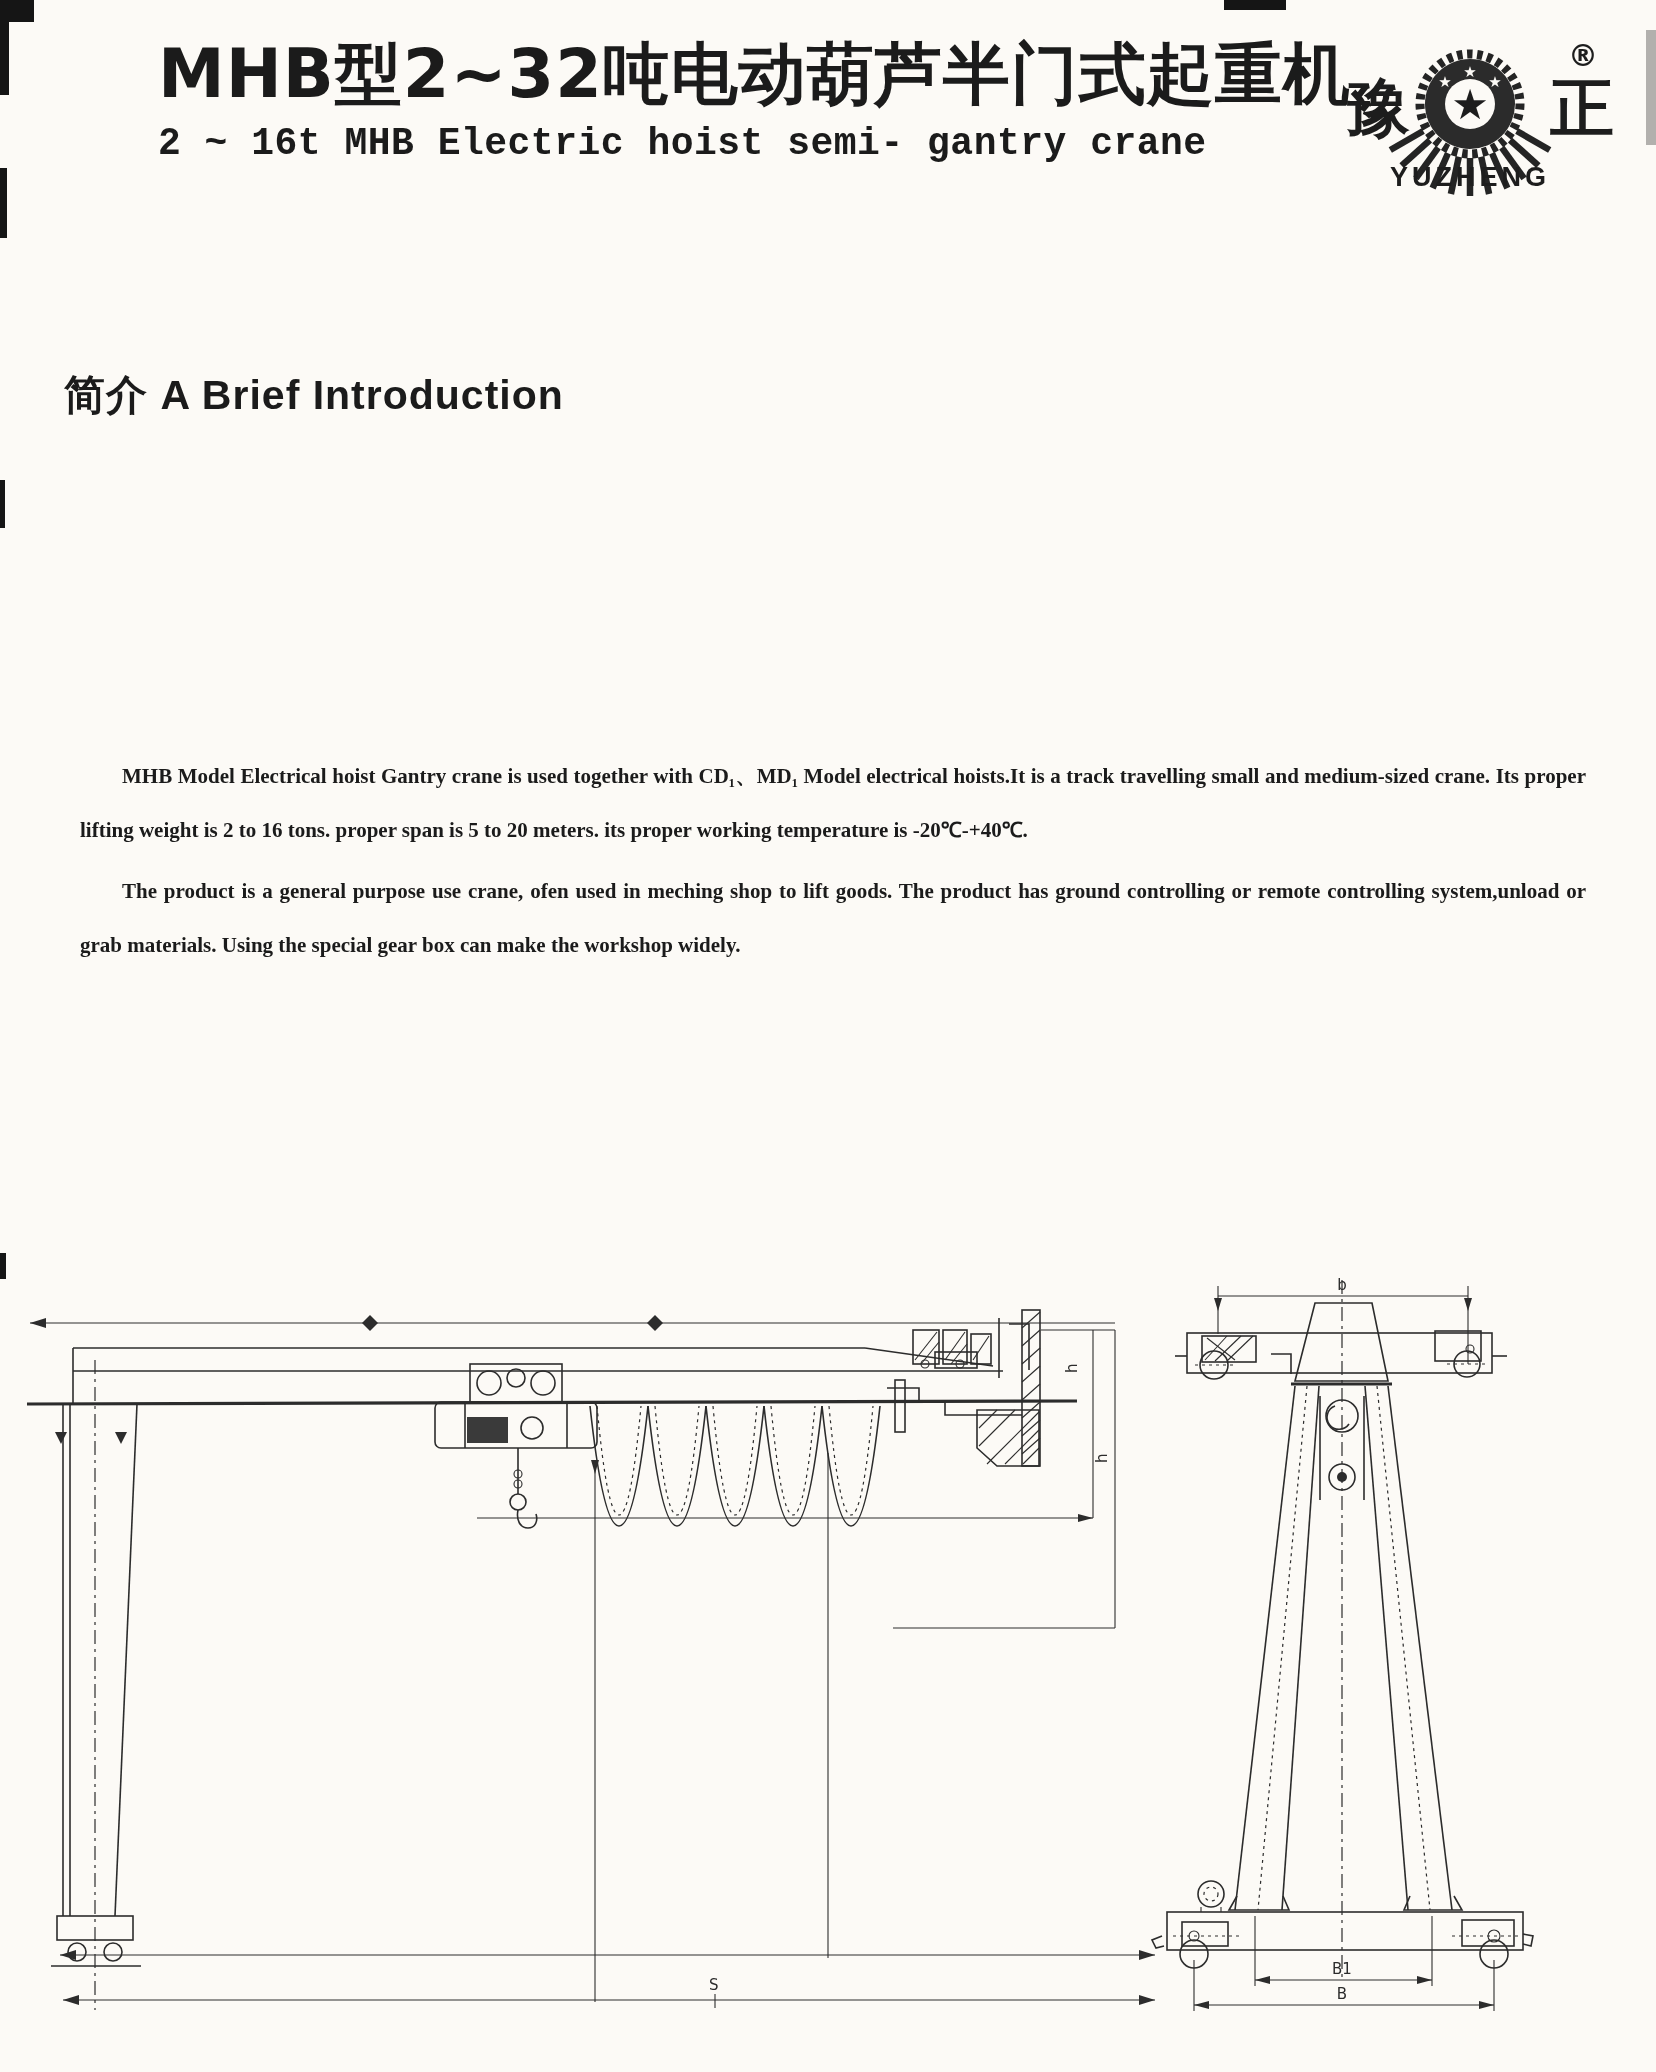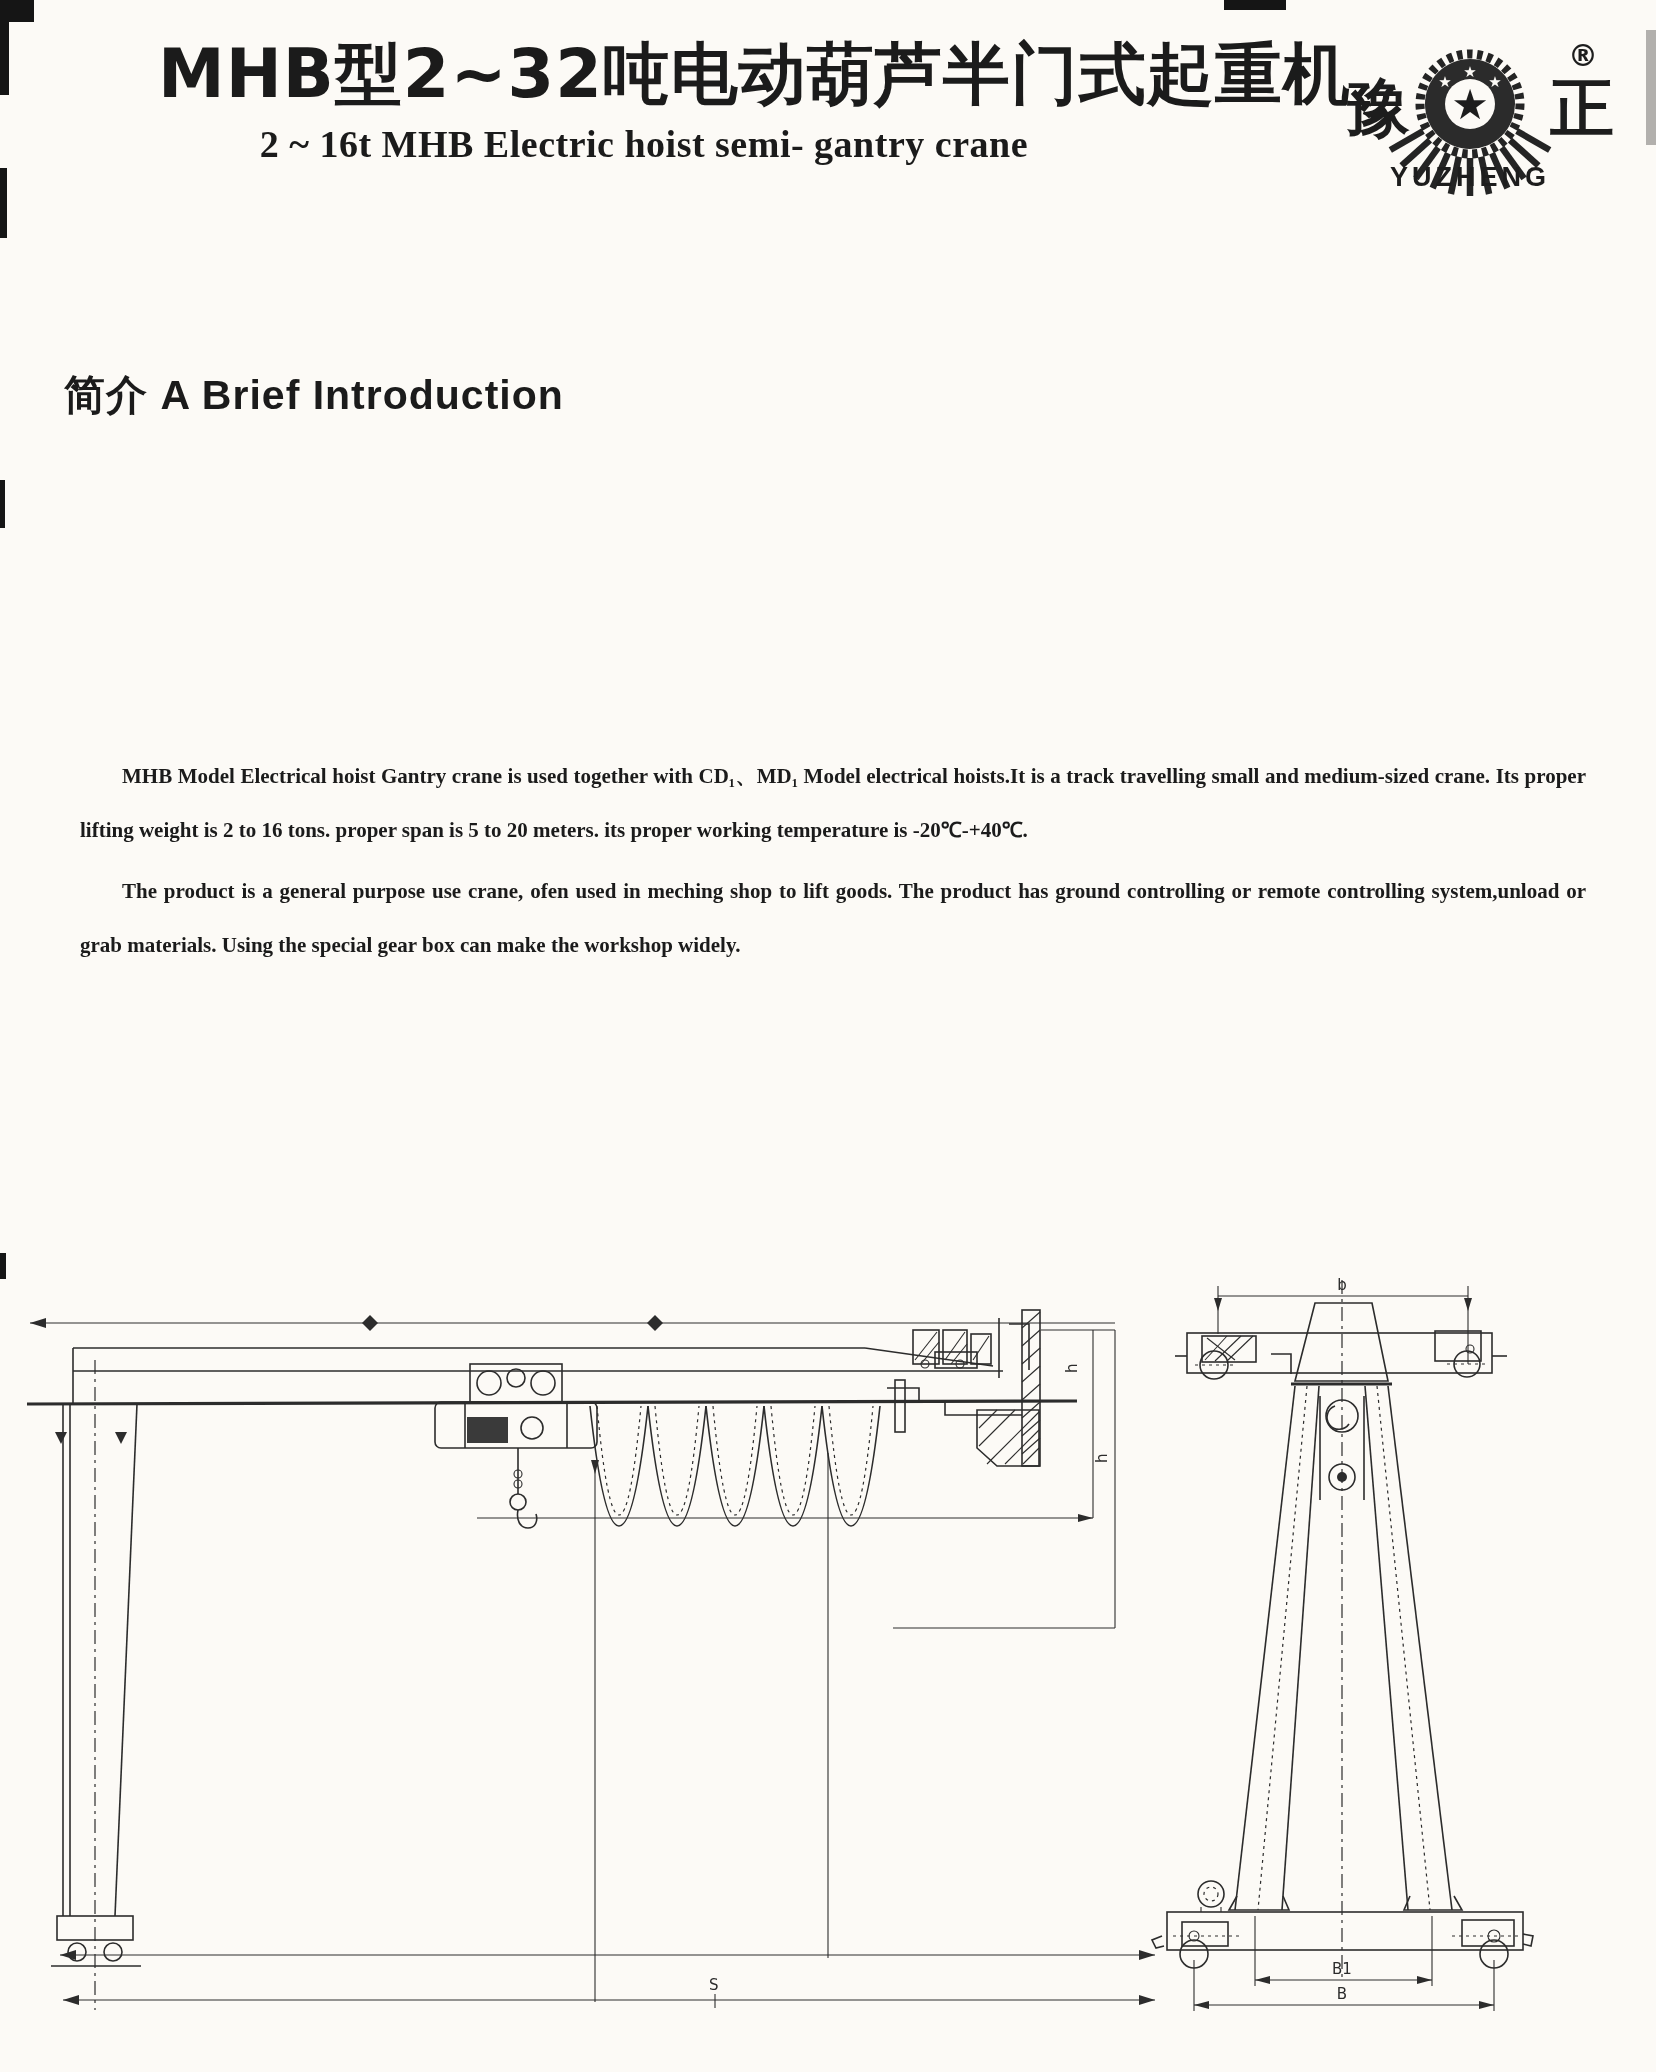--- a/index.html
+++ b/index.html
@@ -12,21 +12,21 @@
     color:#1b1b1b;
   }
   
   .title-block{position:absolute;left:158px;top:38px;width:870px;text-align:center;}
   .title-block h1{
     margin:0;font-size:67px;font-weight:900;letter-spacing:1px;line-height:1.1;
     font-family:"DejaVu Sans", sans-serif;white-space:nowrap;
   }
   .subtitle{
     margin-top:10px;font-size:38px;font-weight:bold;letter-spacing:0.5px;
-    font-family:Liberation Serif, serif;white-space:nowrap;text-align:right;
+    font-family:Liberation Mono, monospace;white-space:nowrap;text-align:right;
   }
   
   .logo{position:absolute;left:1318px;top:26px;width:320px;height:170px;}
   .logo svg{width:100%;height:100%;}
   .logo-char{font-family:"DejaVu Sans",sans-serif;font-weight:900;font-size:64px;fill:#1d1d1d;}
   .logo-reg{font-family:"DejaVu Sans",sans-serif;font-weight:bold;font-size:30px;fill:#1d1d1d;}
   .logo-word{font-family:"Liberation Sans","DejaVu Sans",sans-serif;font-weight:bold;font-size:27px;letter-spacing:4px;fill:#1d1d1d;}
   
   .section-heading{
     position:absolute;left:64px;top:368px;margin:0;

